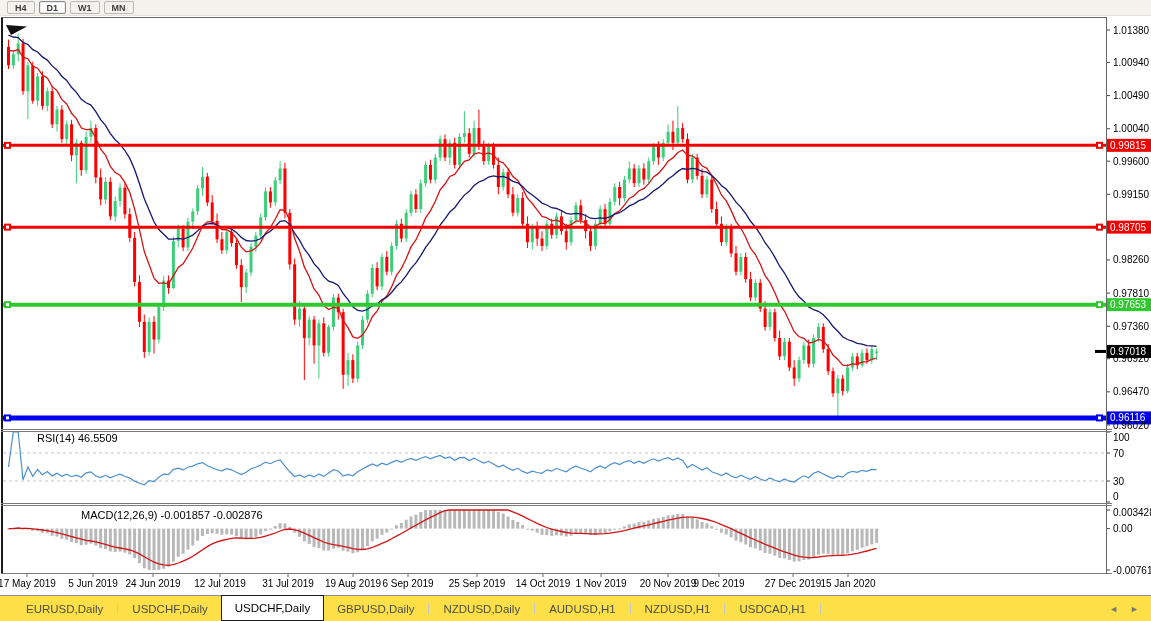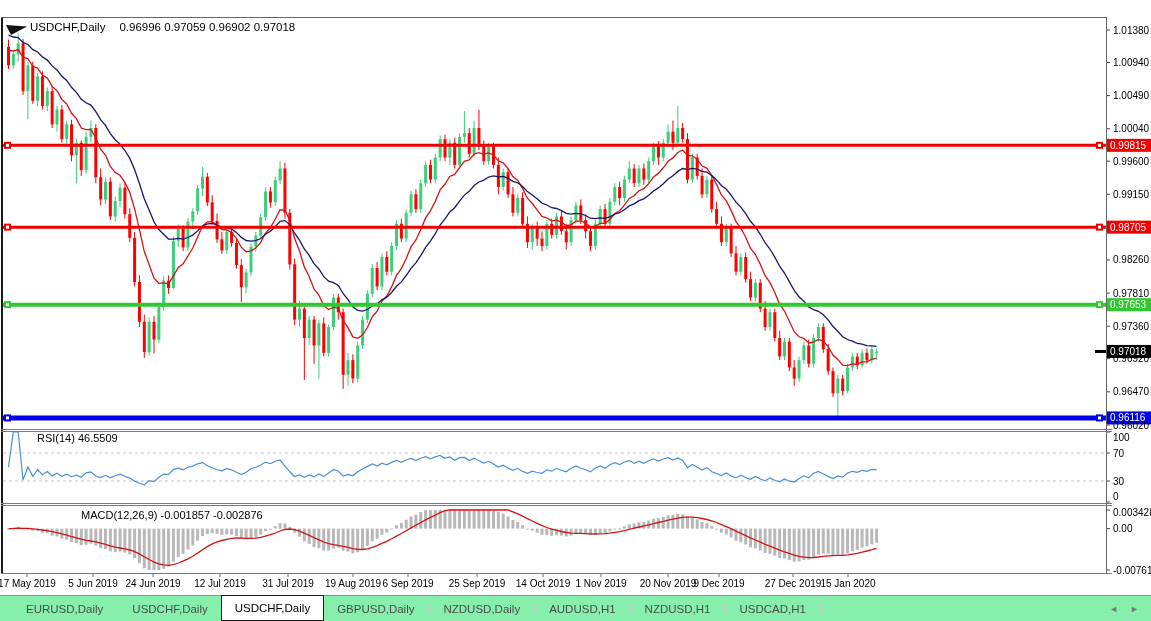--- a/index.html
+++ b/index.html
@@ -8,21 +8,21 @@
   #csvg{position:absolute;left:0;top:0;font-family:"Liberation Sans",sans-serif;}
   .toolbar{position:absolute;left:0;top:0;width:100%;height:16px;background:#F3F2ED;
            border-bottom:1px solid #E4E2DB;display:flex;align-items:center;gap:4px;
            padding-left:7px;box-sizing:border-box;z-index:5;}
   .tfbtn{height:13px;padding:0 7px;font:bold 9px "Liberation Sans",sans-serif;color:#3d3d3d;
          background:#F3F2ED;border:1px solid #b9b9b9;border-radius:2px;line-height:10px;cursor:default;}
   .tfbtn.active{background:#fdfdfd;border-color:#8c8c8c;box-shadow:inset 0 0 0 1px #e9e9e9;}
   .chart-title{position:absolute;left:30px;top:21px;font-size:11.5px;color:#000;z-index:4;white-space:nowrap;}
   .chart-title .ohlc{margin-left:14px;}
   .ind-label{position:absolute;left:9px;font-size:11px;color:#000;z-index:4;white-space:nowrap;padding-left:28px;}
-  .tabbar{position:absolute;left:0;bottom:0;width:100%;height:26px;background:#86efac;
+  .tabbar{position:absolute;left:0;bottom:0;width:100%;height:26px;background:#fde047;
           border-top:1px solid #8f8f8f;display:flex;align-items:stretch;padding-left:13px;
           box-sizing:border-box;font-size:11.5px;color:#4b4b4b;z-index:5;}
   .tab{display:flex;align-items:center;padding:0 13px;white-space:nowrap;cursor:default;}
   .tab.active{background:#fff;border:1px solid #1f1f1f;color:#000;margin-top:-1px;}
   .tsep{width:1px;background:#c9c9c9;margin:7px 1px;}
   .tarrs{margin-left:auto;display:flex;align-items:center;gap:12px;padding-right:12px;
          color:#787878;font-size:9px;}
 </style>
 </head>
 <body>
@@ -699,24 +699,27 @@
         <line x1="1106.5" y1="17" x2="1106.5" y2="574" stroke="#666"></line>
         <line x1="1" y1="429.5" x2="1112" y2="429.5" stroke="#7A7A7A"></line>
         <line x1="1" y1="431.5" x2="1112" y2="431.5" stroke="#7A7A7A"></line>
         <line x1="1" y1="503.5" x2="1112" y2="503.5" stroke="#7A7A7A"></line>
         <line x1="1" y1="505.5" x2="1112" y2="505.5" stroke="#7A7A7A"></line>
         <line x1="1" y1="573.5" x2="1112" y2="573.5" stroke="#7A7A7A"></line>
       </g>
       <polygon points="6,25 27,26.5 11,35" fill="#111"></polygon>
     </svg>
 
+  <div class="toolbar">
+    <button class="tfbtn">H4</button>
+    <button class="tfbtn active">D1</button>
+    <button class="tfbtn">W1</button>
+    <button class="tfbtn">MN</button>
+  </div>
 
-  <div class="chart-title">
-    <span>USDCHF,Daily</span><span class="ohlc">0.96996 0.97059 0.96902 0.97018</span>
-  </div>
 
   <div class="ind-label" style="top:432px;">RSI(14) 46.5509</div>
   <div class="ind-label" style="top:509px;margin-left:44px;">MACD(12,26,9) -0.001857 -0.002876</div>
 
   <div class="tabbar">
     <div class="tab">EURUSD,Daily</div>
     <span class="tsep"></span>
     <div class="tab">USDCHF,Daily</div>
     <div class="tab active">USDCHF,Daily</div>
     <div class="tab">GBPUSD,Daily</div>

